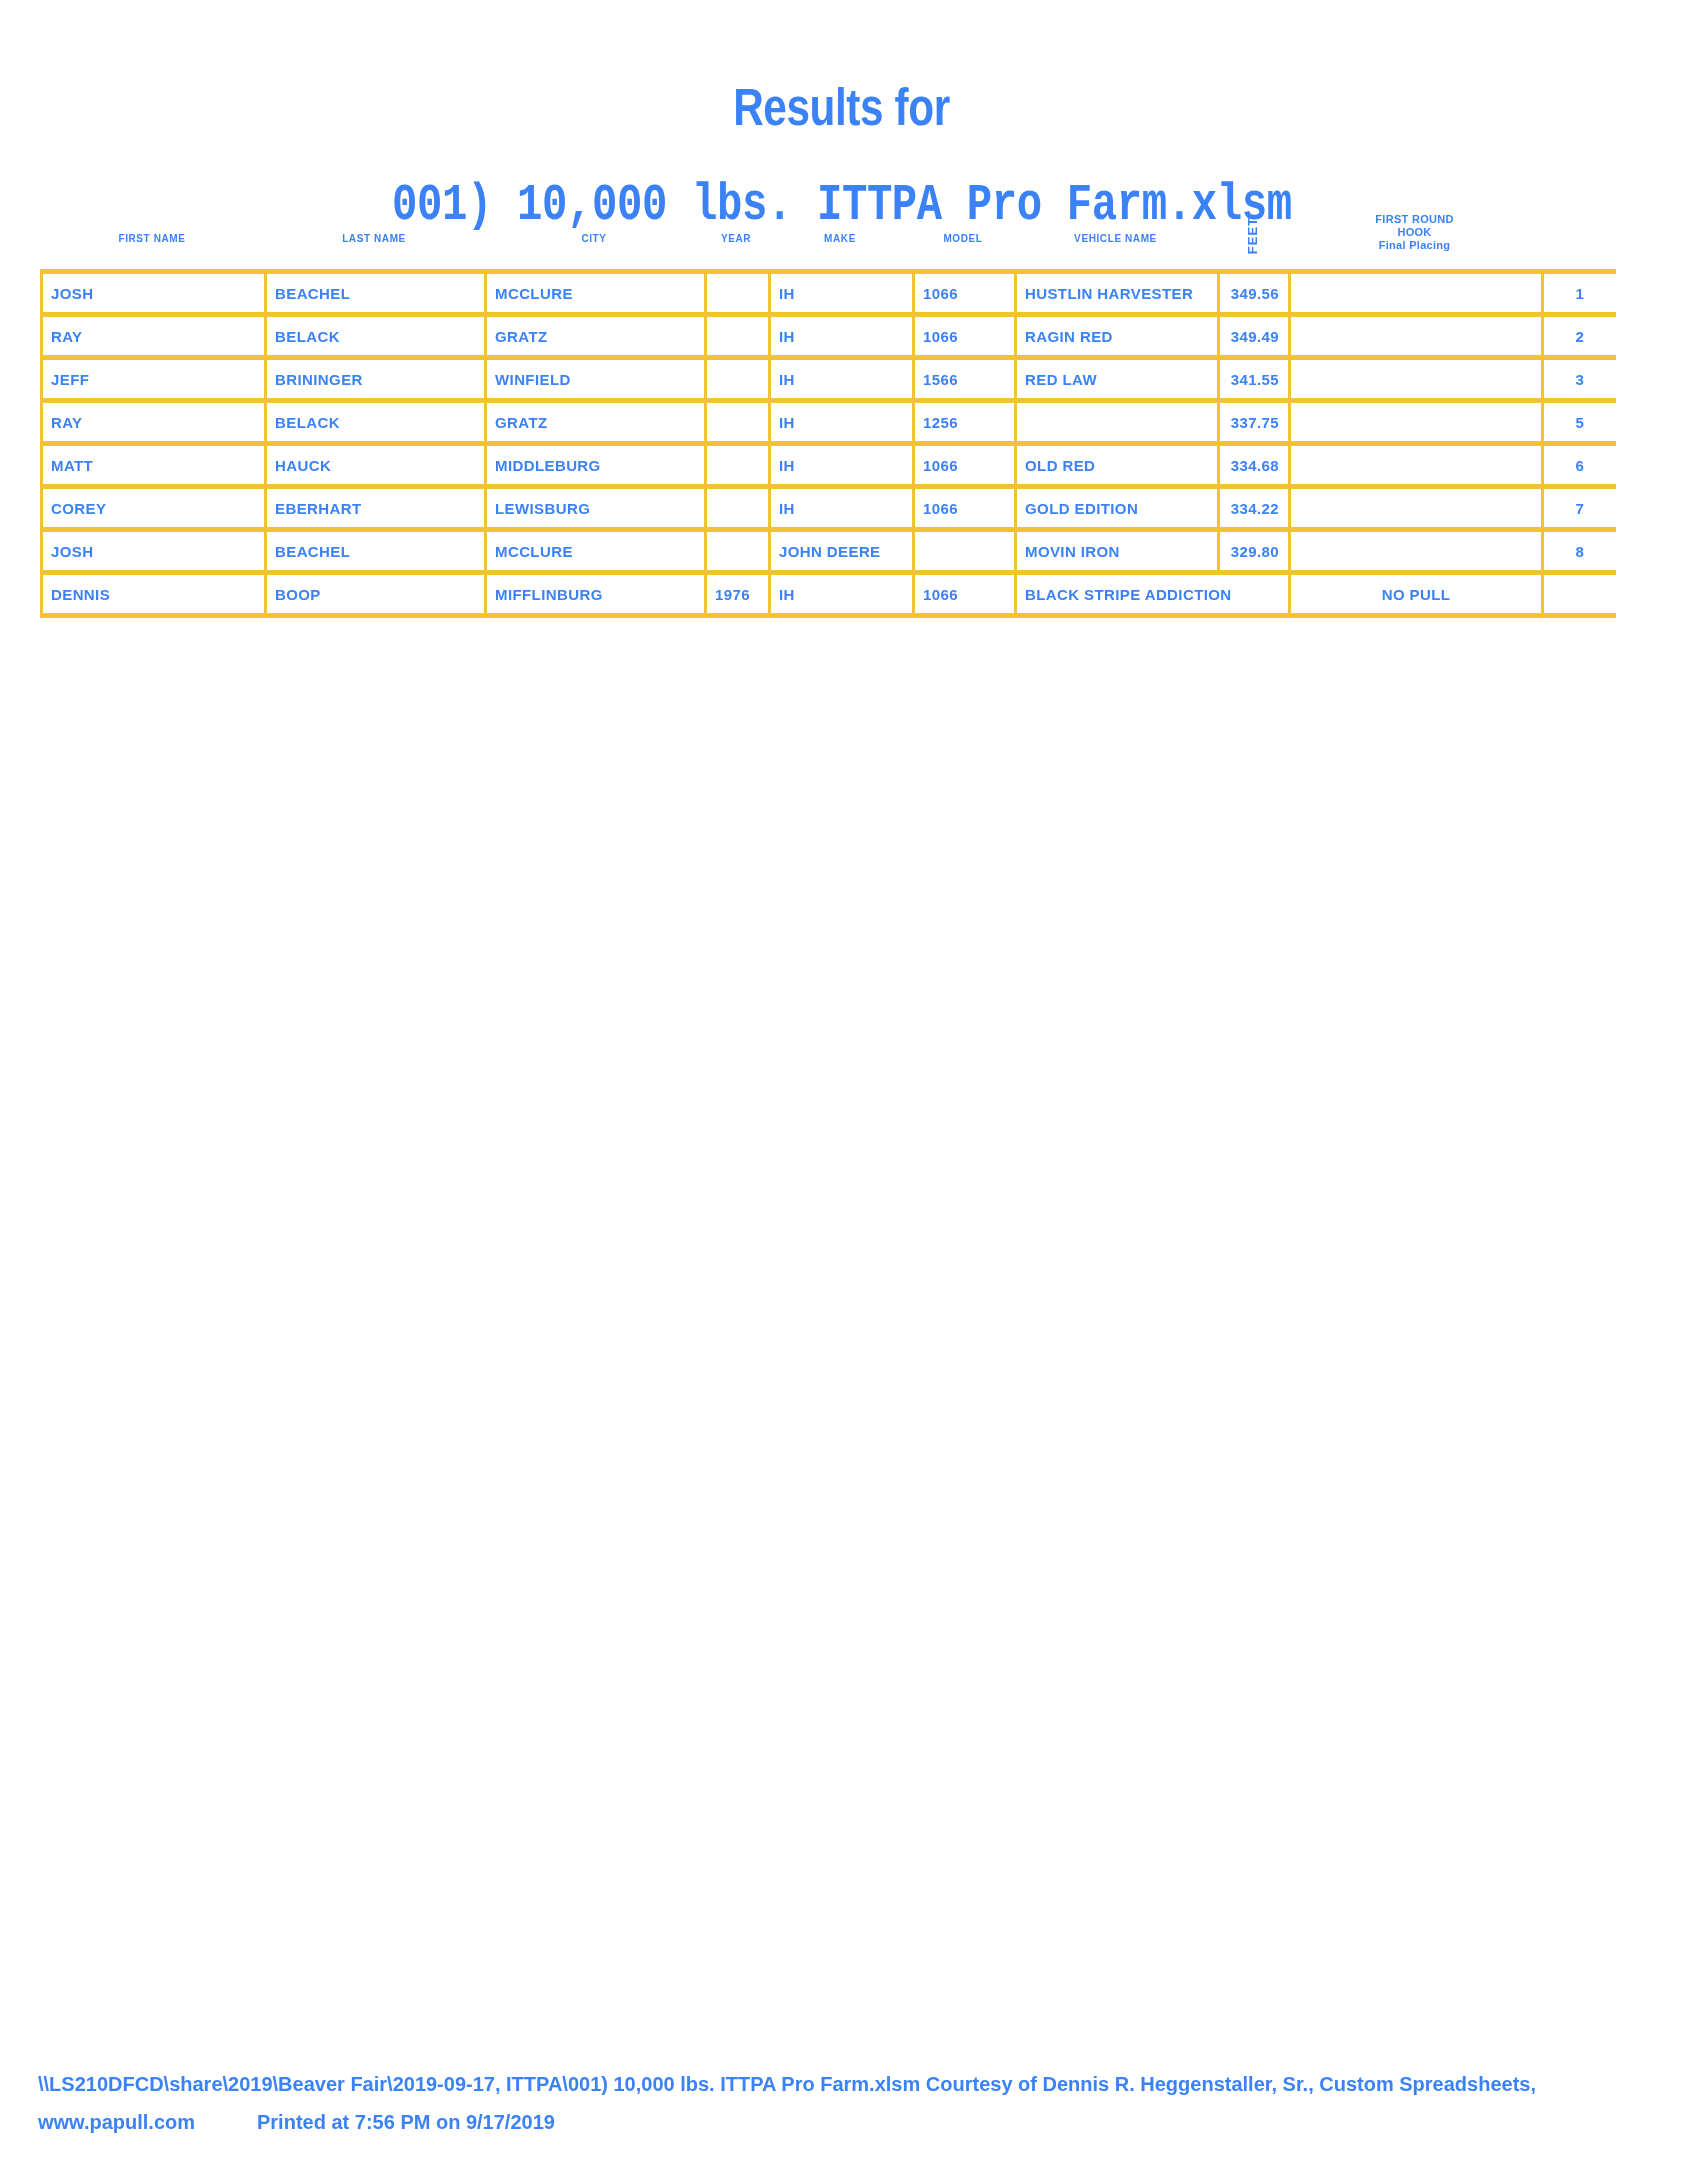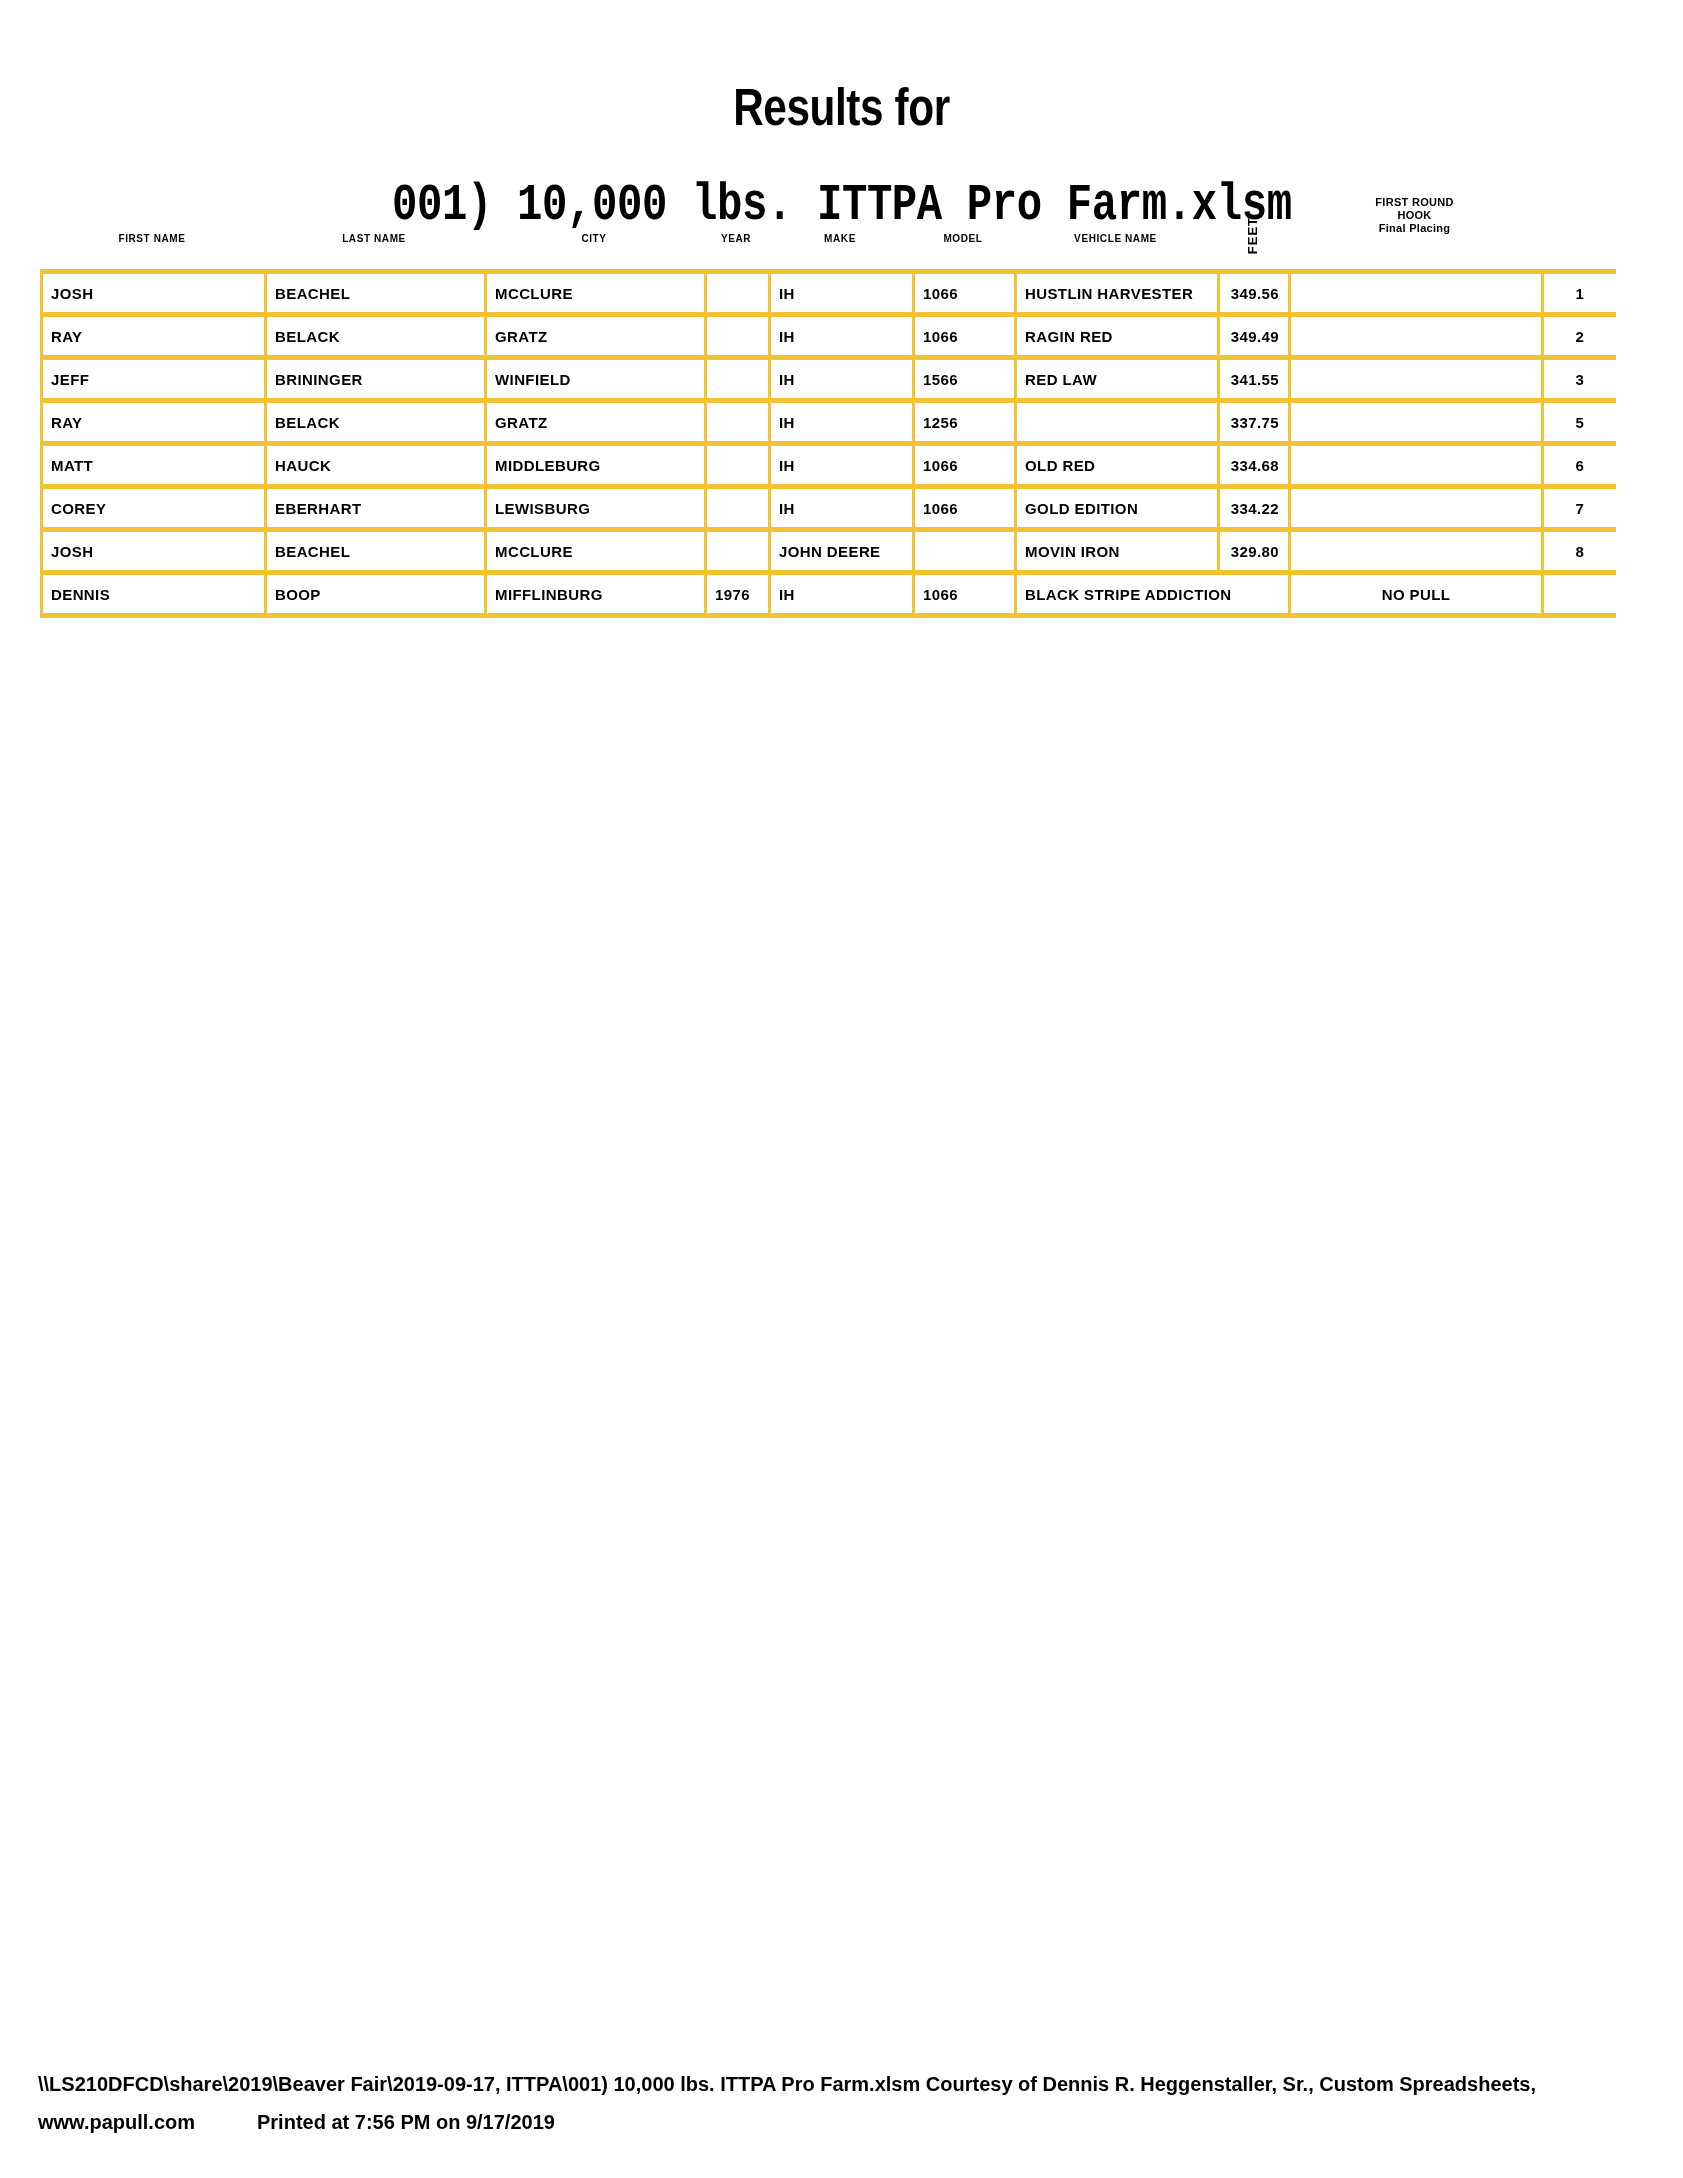--- a/index.html
+++ b/index.html
@@ -5,21 +5,21 @@
   :root { --gold: #F1C232; }
   * { box-sizing: border-box; }
   html, body { margin: 0; padding: 0; background: #ffffff; }
   .page {
     position: relative;
     width: 1683px;
     height: 2178px;
     background: #ffffff;
     font-family: "Liberation Sans", sans-serif;
     font-weight: bold;
-    color: #000000;
+    color: #3b82f6;
     overflow: hidden;
   }
   
   .title-line {
     position: absolute;
     left: 0;
     width: 100%;
     text-align: center;
     font-size: 51px;
     line-height: 53px;
@@ -69,21 +69,21 @@
     line-height: 20px;
     letter-spacing: 0.5px;
     padding-bottom: 8px;
     white-space: nowrap;
   }
   .h-placing {
     text-align: center;
     font-size: 11px;
     line-height: 13px;
     letter-spacing: 0.3px;
-    padding-bottom: 34px;
+    padding-bottom: 17px;
     white-space: nowrap;
   }
   
   table.results {
     position: absolute;
     left: 40px;
     top: 269px;
     border-collapse: collapse;
     table-layout: fixed;
     width: 1574px;

